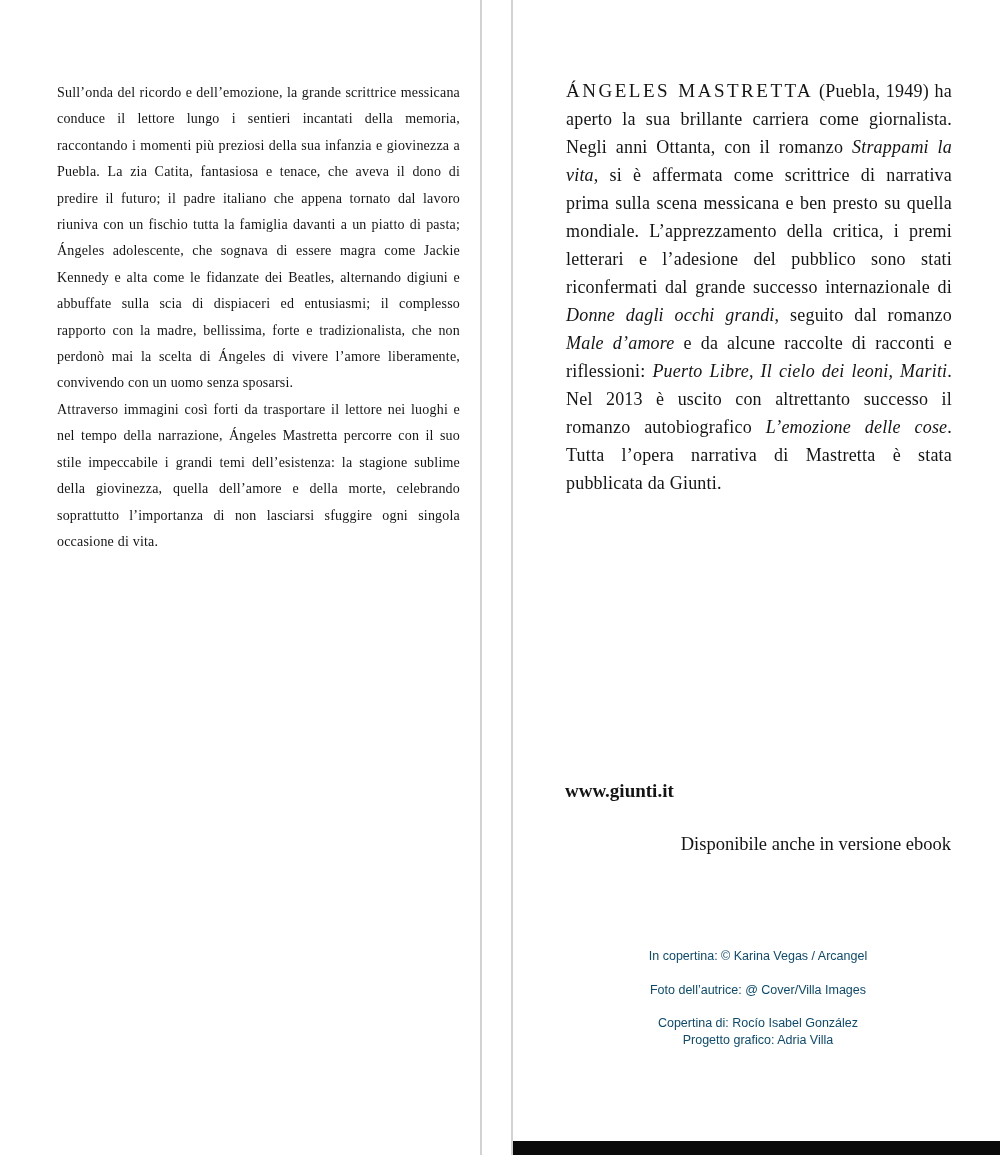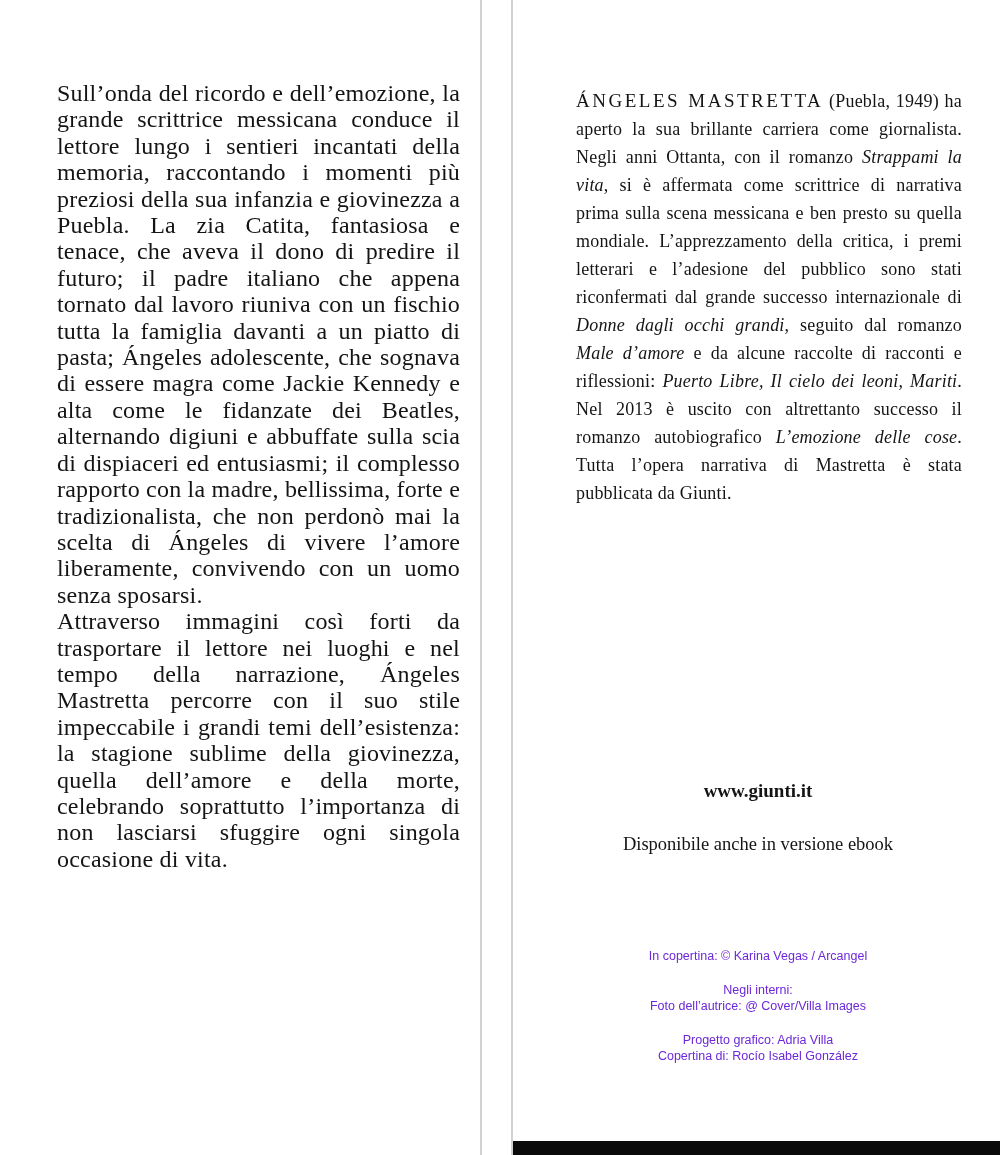--- a/index.html
+++ b/index.html
@@ -30,80 +30,79 @@
   
   .flap-left {
     position: absolute;
     left: 57px;
     top: 80px;
     width: 403px;
   }
   .flap-left p {
     margin: 0;
     text-align: justify;
-    font-size: 24px;
+    font-size: 14px;
     line-height: 26.4px;
     letter-spacing: 0.2px;
   }
 
   
   .flap-right {
     position: absolute;
     left: 565px;
     top: 0;
     width: 386px;
     height: 100%;
   }
   .bio {
     position: absolute;
     top: 76px;
     left: 0;
     width: 100%;
-    margin: 11px;
+    margin: 1px;
     text-align: justify;
     font-size: 18px;
     line-height: 28px;
     letter-spacing: 0.2px;
   }
   .seg-name {
     letter-spacing: 2.5px;
     font-size: 19px;
   }
   .seg-italic {
     font-style: italic;
   }
   .website {
     position: absolute;
     top: 780px;
     left: 0;
     width: 100%;
-    text-align: center;
     font-weight: bold;
     font-size: 19px;
   }
   .ebook-note {
     position: absolute;
     top: 834px;
     left: 0;
     width: 100%;
-    text-align: center;
+    text-align: right;
     font-size: 18.5px;
   }
 
   
   .credits {
     position: absolute;
     top: 948px;
     left: -20px;
     width: 426px;
     text-align: center;
     font-family: "Liberation Sans", sans-serif;
     font-size: 12.5px;
     line-height: 16.5px;
-    color: #6d28d9;
+    color: #0c4a6e;
   }
   .credit-group {
     margin-bottom: 17px;
   }
   .credit-line {
     display: block;
   }
 
   
   .bottom-bar {
@@ -134,25 +133,24 @@
 
     <div class="website">www.giunti.it</div>
 
     <div class="ebook-note">Disponibile anche in versione ebook</div>
 
     <div class="credits">
       <div class="credit-group">
         <span class="credit-line">In copertina: © Karina Vegas / Arcangel</span>
       </div>
       <div class="credit-group">
-        <span class="credit-line">Negli interni:</span>
         <span class="credit-line">Foto dell’autrice: @ Cover/Villa Images</span>
       </div>
       <div class="credit-group">
+        <span class="credit-line">Copertina di: Rocío Isabel González</span>
         <span class="credit-line">Progetto grafico: Adria Villa</span>
-        <span class="credit-line">Copertina di: Rocío Isabel González</span>
       </div>
     </div>
   </div>
 
   <div class="bottom-bar"></div>
 
 </div>
 
 </body></html>

